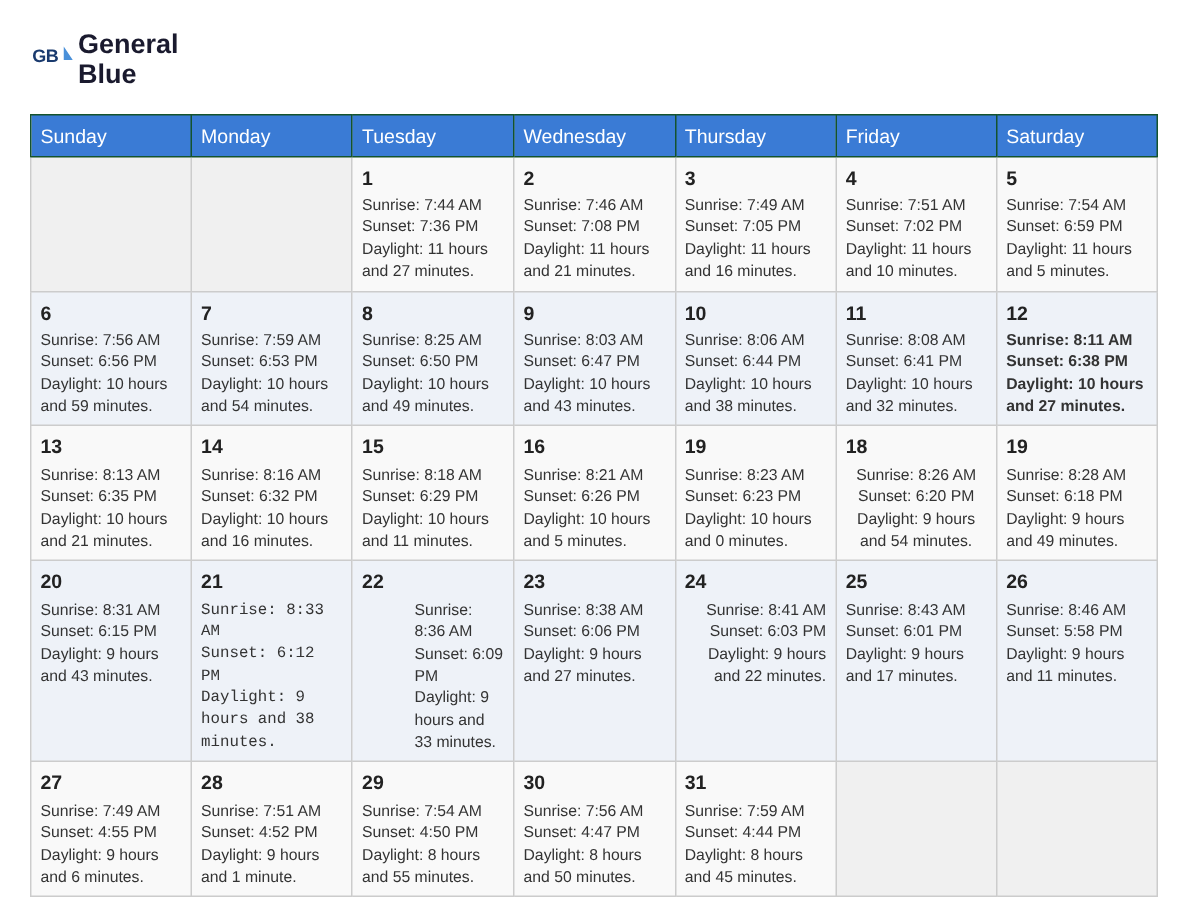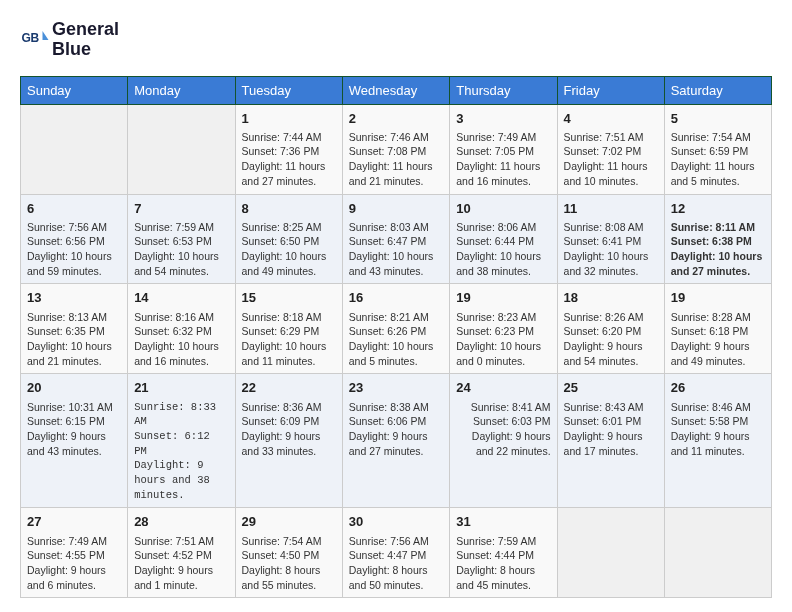--- a/index.html
+++ b/index.html
@@ -224,47 +224,47 @@
 Daylight: 10 hours and 5 minutes.</div>
         </td>
         <td>
           <span class="day-number">19</span>
           <div class="day-detail" style="white-space: pre-line;">Sunrise: 8:23 AM
 Sunset: 6:23 PM
 Daylight: 10 hours and 0 minutes.</div>
         </td>
         <td>
           <span class="day-number">18</span>
-          <div class="day-detail" style="white-space: pre-line;">Sunrise: 8:26 AM
+          <div class="day-detail" style="white-space: pre-line; text-align: center;">Sunrise: 8:26 AM
 Sunset: 6:20 PM
 Daylight: 9 hours and 54 minutes.</div>
         </td>
         <td>
           <span class="day-number">19</span>
           <div class="day-detail" style="white-space: pre-line;">Sunrise: 8:28 AM
 Sunset: 6:18 PM
 Daylight: 9 hours and 49 minutes.</div>
         </td>
       </tr>
       <tr>
         <td>
           <span class="day-number">20</span>
-          <div class="day-detail" style="white-space: pre-line;">Sunrise: 10:31 AM
+          <div class="day-detail" style="white-space: pre-line;">Sunrise: 8:31 AM
 Sunset: 6:15 PM
 Daylight: 9 hours and 43 minutes.</div>
         </td>
         <td>
           <span class="day-number">21</span>
           <div class="day-detail" style="white-space: pre-line; font-family: Liberation Mono, monospace;">Sunrise: 8:33 AM
 Sunset: 6:12 PM
 Daylight: 9 hours and 38 minutes.</div>
         </td>
         <td>
           <span class="day-number">22</span>
-          <div class="day-detail" style="white-space: pre-line;">Sunrise: 8:36 AM
+          <div class="day-detail" style="white-space: pre-line; margin-left: 35px;">Sunrise: 8:36 AM
 Sunset: 6:09 PM
 Daylight: 9 hours and 33 minutes.</div>
         </td>
         <td>
           <span class="day-number">23</span>
           <div class="day-detail" style="white-space: pre-line;">Sunrise: 8:38 AM
 Sunset: 6:06 PM
 Daylight: 9 hours and 27 minutes.</div>
         </td>
         <td>

